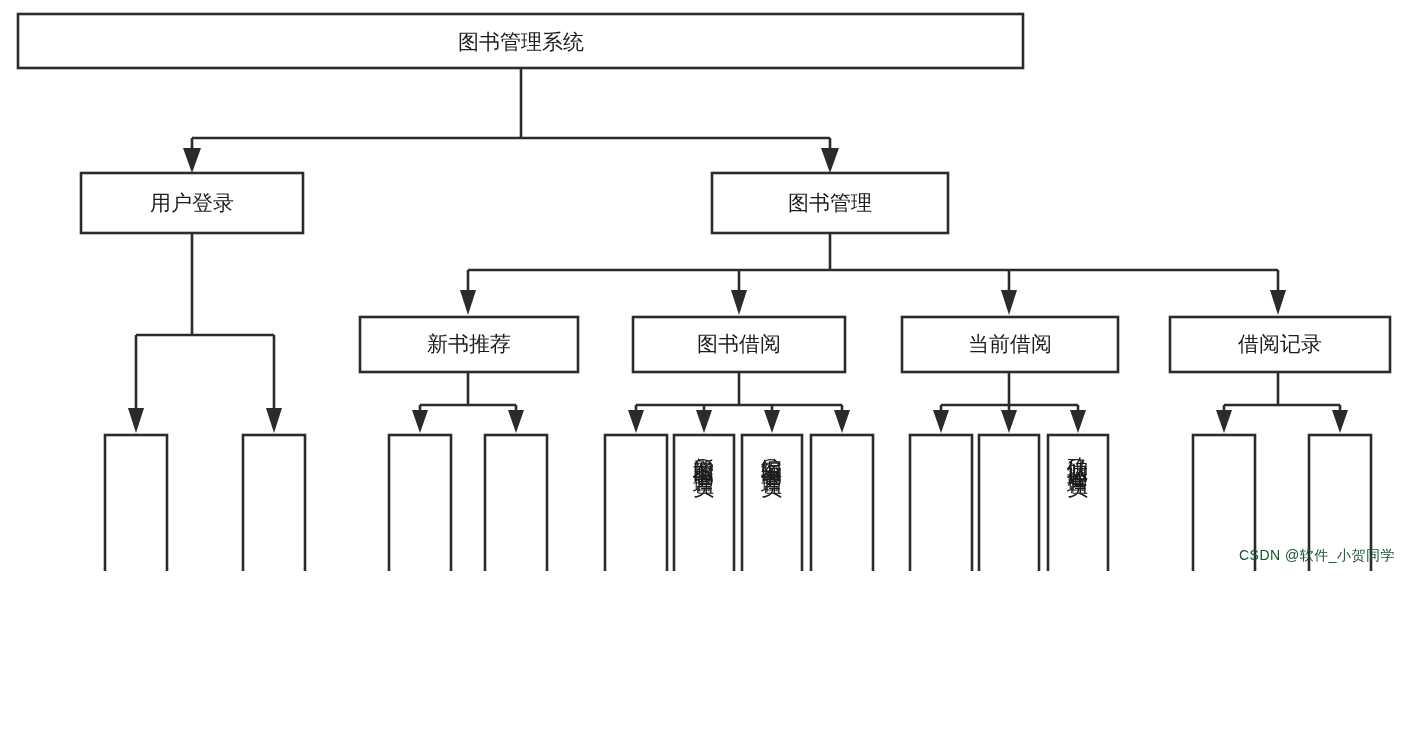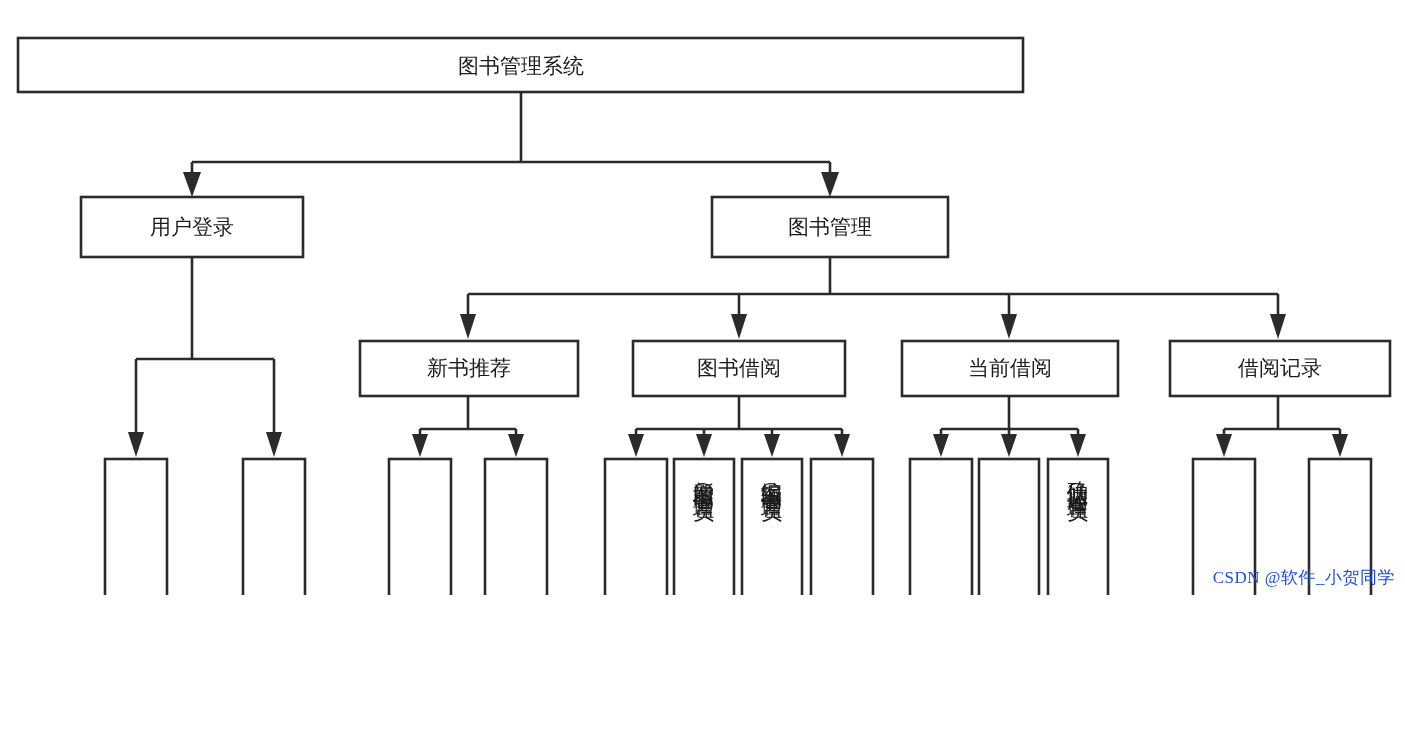--- a/index.html
+++ b/index.html
@@ -10,21 +10,20 @@
   }
   body {
     font-family: "Liberation Sans", "DejaVu Sans", sans-serif;
   }
   #diagram-root {
     position: relative;
     width: 1405px;
     height: 571px;
     background: #ffffff;
     overflow: hidden;
-    margin-top: 24px;
   }
   svg#flow-svg {
     position: absolute;
     top: 0;
     left: 0;
     width: 1405px;
     height: 747px;
     display: block;
   }
   .node-box {
@@ -63,23 +62,23 @@
     line-height: 1;
     letter-spacing: 3px;
     color: #1c1c1c;
     white-space: nowrap;
     font-family: "Liberation Sans", "DejaVu Sans", sans-serif;
   }
   .watermark {
     position: absolute;
     right: 10px;
     bottom: 6px;
-    font-size: 17px;
-    color: #1d4ed8;
-    font-family: Liberation Serif, serif;
+    font-size: 14px;
+    color: #14532d;
+    font-family: Liberation Sans, sans-serif;
     white-space: nowrap;
     letter-spacing: 0.5px;
   }
 </style>
 </head>
 <body>
 
 <div id="diagram-root">
 
   <svg id="flow-svg" viewBox="0 0 1405 747">

